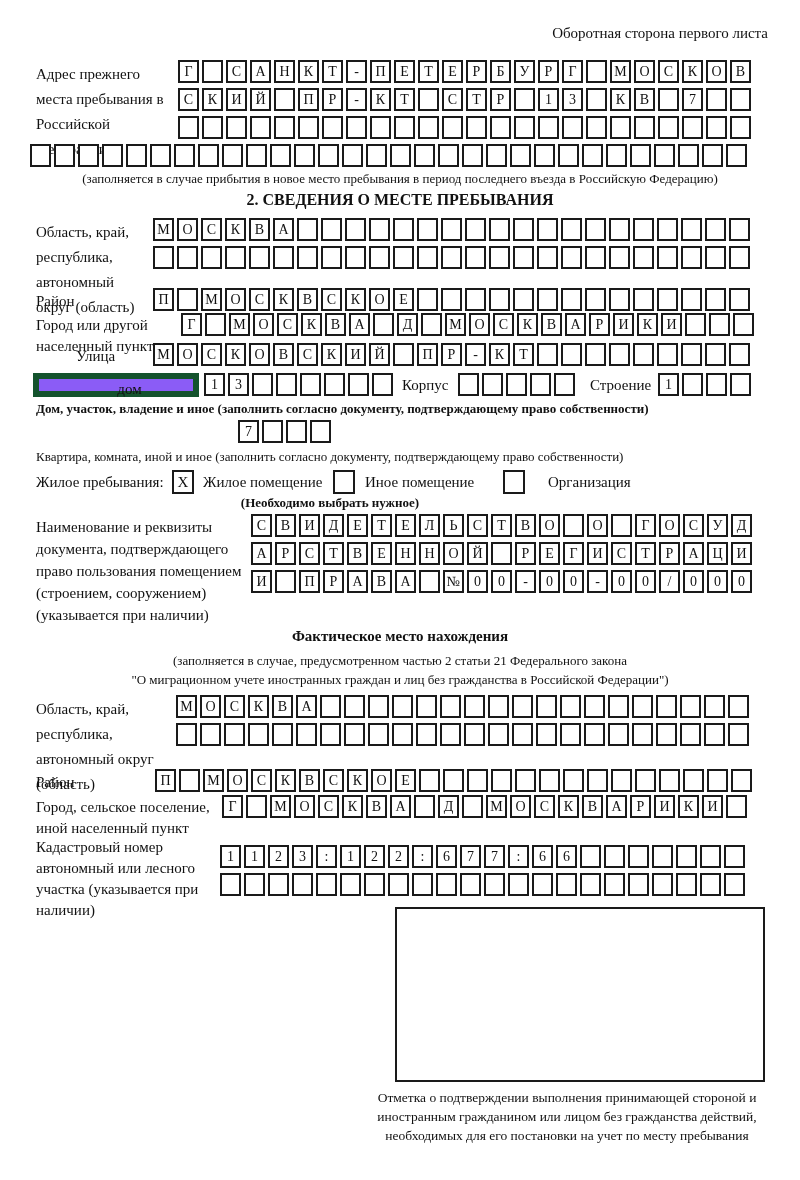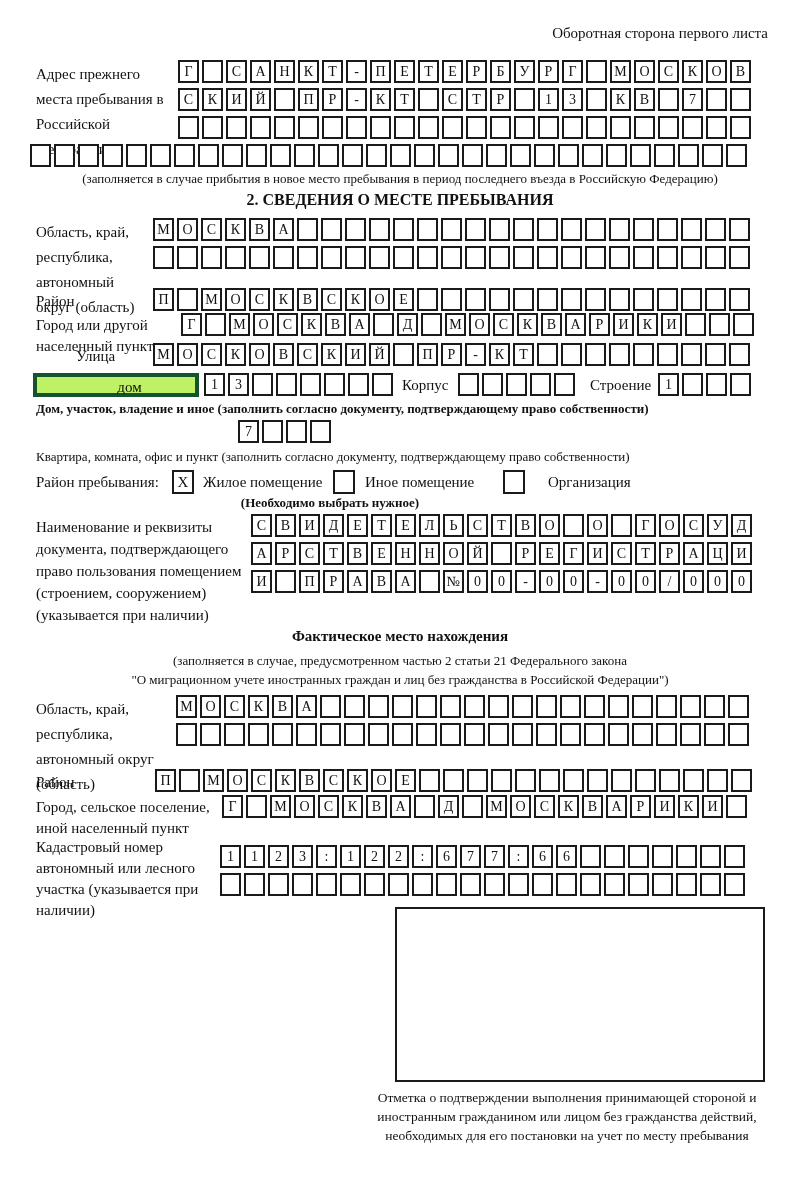--- a/index.html
+++ b/index.html
@@ -18,22 +18,22 @@
   .cell {
     display:inline-block; width:21px; height:23px; border:2px solid #1a1a1a;
     margin-right:3px; text-align:center; font-size:14px; line-height:19px;
     vertical-align:top; background:#fff;
   }
   .chk {
     display:inline-block; width:22px; height:24px; border:2px solid #1a1a1a;
     text-align:center; font-size:15px; line-height:20px; vertical-align:top; background:#fff;
   }
   .wbox {
-    border:4px solid #14532d; height:24px; text-align:center;
-    font-size:15px; line-height:20px; background:#bef264;padding-left:27px;
+    border:6px solid #14532d; height:24px; text-align:center;
+    font-size:15px; line-height:20px; background:#8b5cf6;padding-left:27px;
   }
   .stampbox { border:2px solid #1a1a1a; background:#fff; }
 </style>
 </head>
 <body>
 
 <div class="page">
 
   <div class="abs lbl" style="top:24px; right:32px;">Оборотная сторона первого листа</div>
 
@@ -61,23 +61,23 @@
 
   <div class="abs wbox" style="left:33px; top:373px; width:166px;">дом</div>
   <div class="abs cellrow" style="left:204px; top:373px;"><span class="cell">1</span><span class="cell">3</span><span class="cell"></span><span class="cell"></span><span class="cell"></span><span class="cell"></span><span class="cell"></span><span class="cell"></span></div>
   <div class="abs lbl" style="left:402px; top:376px;">Корпус</div>
   <div class="abs cellrow" style="left:458px; top:373px;"><span class="cell"></span><span class="cell"></span><span class="cell"></span><span class="cell"></span><span class="cell"></span></div>
   <div class="abs lbl" style="left:590px; top:376px;">Строение</div>
   <div class="abs cellrow" style="left:658px; top:373px;"><span class="cell">1</span><span class="cell"></span><span class="cell"></span><span class="cell"></span></div>
   <div class="abs note" style="left:36px; top:401px;font-weight:bold;">Дом, участок, владение и иное (заполнить согласно документу, подтверждающему право собственности)</div>
 
   <div class="abs cellrow" style="left:238px; top:420px;"><span class="cell">7</span><span class="cell"></span><span class="cell"></span><span class="cell"></span></div>
-  <div class="abs note" style="left:36px; top:449px;">Квартира, комната, офис и пункт (заполнить согласно документу, подтверждающему право собственности)</div>
+  <div class="abs note" style="left:36px; top:449px;">Квартира, комната, иной и иное (заполнить согласно документу, подтверждающему право собственности)</div>
 
-  <div class="abs lbl" style="left:36px; top:473px;">Район пребывания:</div>
+  <div class="abs lbl" style="left:36px; top:473px;">Жилое пребывания:</div>
   <span class="abs chk" style="left:172px; top:470px;">X</span>
   <div class="abs lbl" style="left:203px; top:473px;">Жилое помещение</div>
   <span class="abs chk" style="left:333px; top:470px;"></span>
   <div class="abs lbl" style="left:365px; top:473px;">Иное помещение</div>
   <span class="abs chk" style="left:503px; top:470px;"></span>
   <div class="abs lbl" style="left:548px; top:473px;">Организация</div>
   <div class="abs note" style="left:160px; top:495px; width:340px; text-align:center;font-weight:bold;">(Необходимо выбрать нужное)</div>
 
   <div class="abs lbl lh22" style="left:36px; top:516px; width:212px;">Наименование и реквизиты документа, подтверждающего право пользования помещением (строением, сооружением) (указывается при наличии)</div>
   <div class="abs cellrow" style="left:251px; top:514px;"><span class="cell">С</span><span class="cell">В</span><span class="cell">И</span><span class="cell">Д</span><span class="cell">Е</span><span class="cell">Т</span><span class="cell">Е</span><span class="cell">Л</span><span class="cell">Ь</span><span class="cell">С</span><span class="cell">Т</span><span class="cell">В</span><span class="cell">О</span><span class="cell"></span><span class="cell">О</span><span class="cell"></span><span class="cell">Г</span><span class="cell">О</span><span class="cell">С</span><span class="cell">У</span><span class="cell">Д</span></div>

